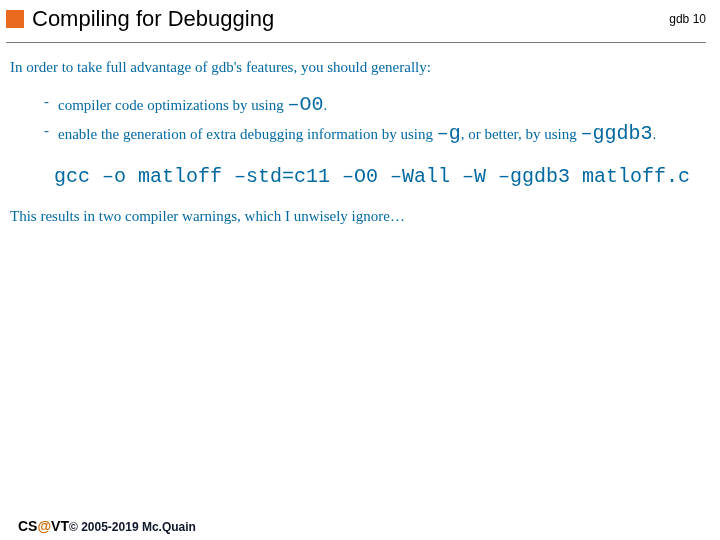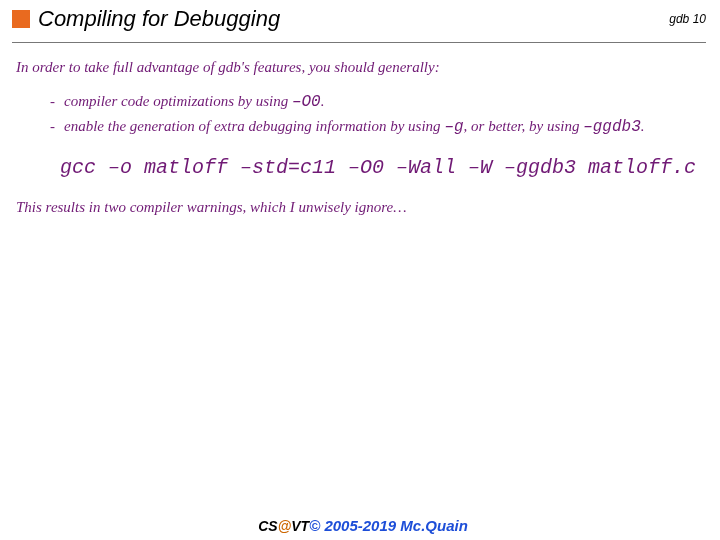--- a/index.html
+++ b/index.html
@@ -1,35 +1,35 @@
 <!DOCTYPE html>
 <html><head>
 <meta charset="utf-8">
 <style>
   * { box-sizing: border-box; margin: 0; padding: 0; }
   html, body { width: 720px; height: 540px; font-family: Georgia, 'Times New Roman', serif; background: #fff; overflow: hidden; }
-  .slide { position: relative; width: 720px; height: 540px; padding: 6px 14px 10px 12px; font-style: italic; }
+  .slide { position: relative; width: 720px; height: 540px; padding: 6px 14px 10px 6px; }
   .header { display: flex; align-items: center; margin-bottom: 10px; }
   .title-block { display: flex; align-items: center; flex: 1; }
   .sq { width: 18px; height: 18px; margin-right: 8px; }
   .title { font-size: 22px; font-family: Arial, Helvetica, sans-serif; color: #000; }
   .hdr-right { font-size: 12px; font-family: Arial, Helvetica, sans-serif; color: #000; white-space: nowrap; }
   .rule { border: none; border-top: 1px solid #777; margin: 2px 0 14px 0; }
-  .body { font-size: 15px; line-height: 1.35; color: #701a75; padding: 0 4px; }
+  .body { font-size: 15px; line-height: 1.35; color: #0369a1; padding: 0 4px; }
   .body p { margin-bottom: 14px; }
   .bullets { margin: 0 0 16px 34px; }
   .bullets li { list-style: none; position: relative; padding-left: 14px; margin-bottom: 2px; }
   .bullets li::before { content: "-"; position: absolute; left: 0; }
-  .mono { font-family: "Courier New", Courier, monospace; font-size: 16px; }
+  .mono { font-family: "Courier New", Courier, monospace; font-size: 20px; }
   .cmd-block { font-family: "Courier New", Courier, monospace; font-size: 20px; margin: 0 0 16px 44px; white-space: pre; }
-  .footer { position: absolute; left: 0; right: 0; bottom: 6px; display: flex; align-items: flex-end; justify-content: center; padding: 0 12px 0 18px; font-family: Arial, Helvetica, sans-serif; }
+  .footer { position: absolute; left: 0; right: 0; bottom: 6px; display: flex; align-items: flex-end; justify-content: flex-start; padding: 0 12px 0 18px; font-family: Arial, Helvetica, sans-serif; }
   .footer-left { font-size: 14px; font-weight: bold; }
   .footer-left .at { color: #cc6600; }
   .footer-center { font-size: 18px; color: #000; position: absolute; left: 50%; transform: translateX(-50%); bottom: 6px; }
-  .footer-right { font-size: 15px; font-weight: bold; color: #1d4ed8; white-space: nowrap; }
+  .footer-right { font-size: 12px; font-weight: bold; color: #0f172a; white-space: nowrap; }
 </style>
 </head>
 <body>
 
 <div class="slide">
 
   <div class="header">
     <div class="title-block">
       <div class="sq" style="background:#E96A1F;"></div>
       <div class="title">Compiling for Debugging</div>

